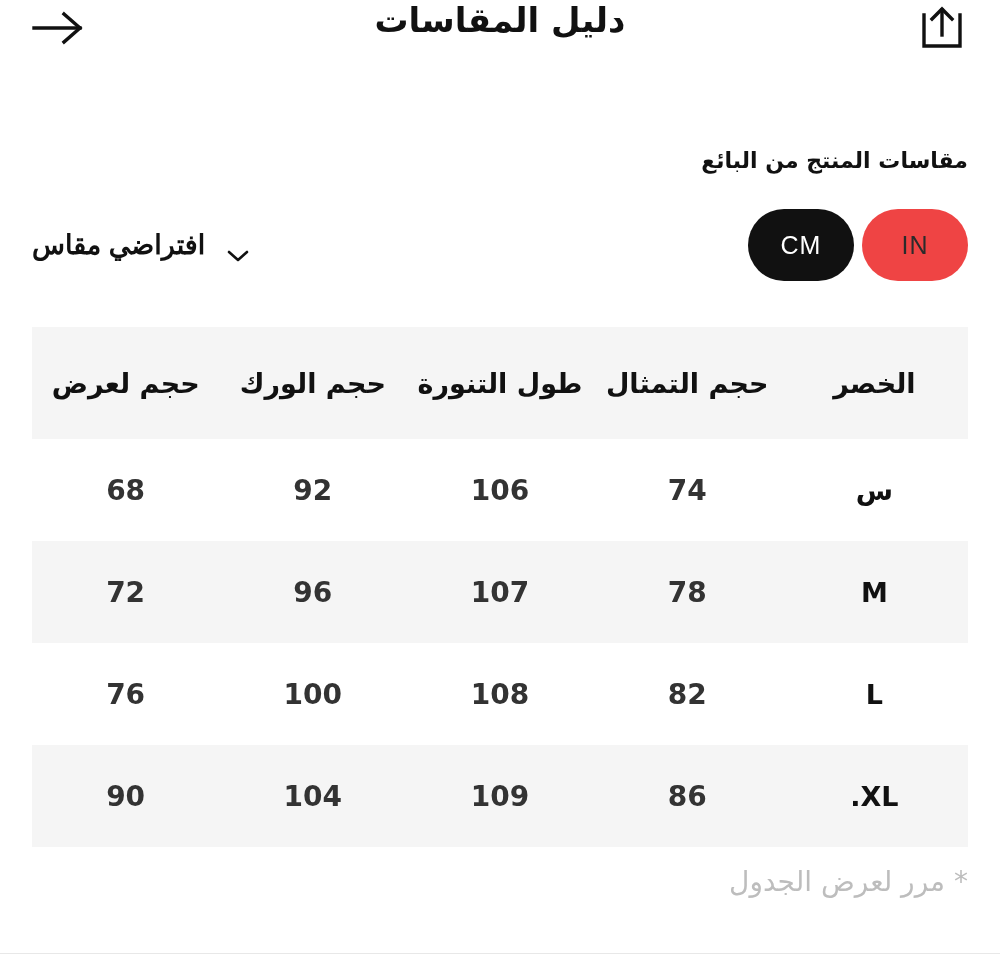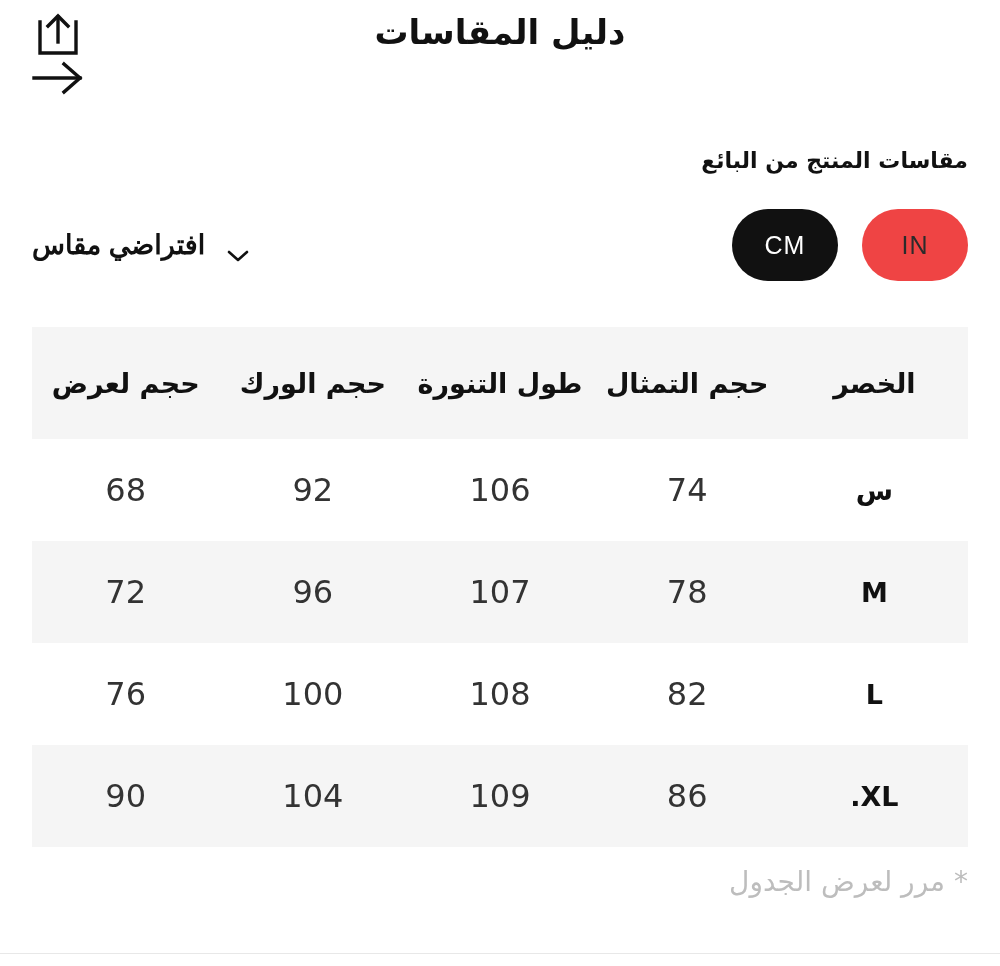--- a/index.html
+++ b/index.html
@@ -20,25 +20,24 @@
     width: 1000px;
     height: 966px;
     box-sizing: border-box;
   }
 
   
   .topbar {
     position: relative;
     height: 110px;
     display: flex;
-    align-items: flex-end;
+    align-items: flex-start;
     justify-content: space-between;
-    padding: 12px 30px;
+    padding: 0 30px;
     box-sizing: border-box;
-    flex-direction: column;
   }
   .topbar-title {
     position: absolute;
     left: 0;
     right: 0;
     text-align: center;
     font-size: 34px;
     font-weight: bold;
     letter-spacing: 0px;
     color: #111111;
@@ -92,21 +91,21 @@
     display: inline-block;
     width: 20px;
     height: 20px;
     position: relative;
     top: 4px;
   }
   .unit-toggle {
     display: flex;
     flex-direction: row-reverse;
     align-items: center;
-    gap: 24px;
+    gap: 8px;
   }
   .unit-pill {
     min-width: 106px;
     height: 72px;
     border-radius: 36px;
     display: flex;
     align-items: center;
     justify-content: center;
     font-size: 25px;
     letter-spacing: 1px;
@@ -130,25 +129,26 @@
     overflow: hidden;
   }
   table.size-table {
     width: 100%;
     border-collapse: collapse;
     table-layout: fixed;
   }
   table.size-table th,
   table.size-table td {
     text-align: center;
-    font-size: 32px;
+    font-size: 28px;
     color: #333333;
     padding: 0;
     height: 102px;
     vertical-align: middle;
+    font-weight: bold;
   }
   table.size-table thead tr {
     background: #f5f5f5;
   }
   table.size-table thead th {
     font-size: 27px;
     font-weight: bold;
     color: #111111;
     height: 112px;
   }

